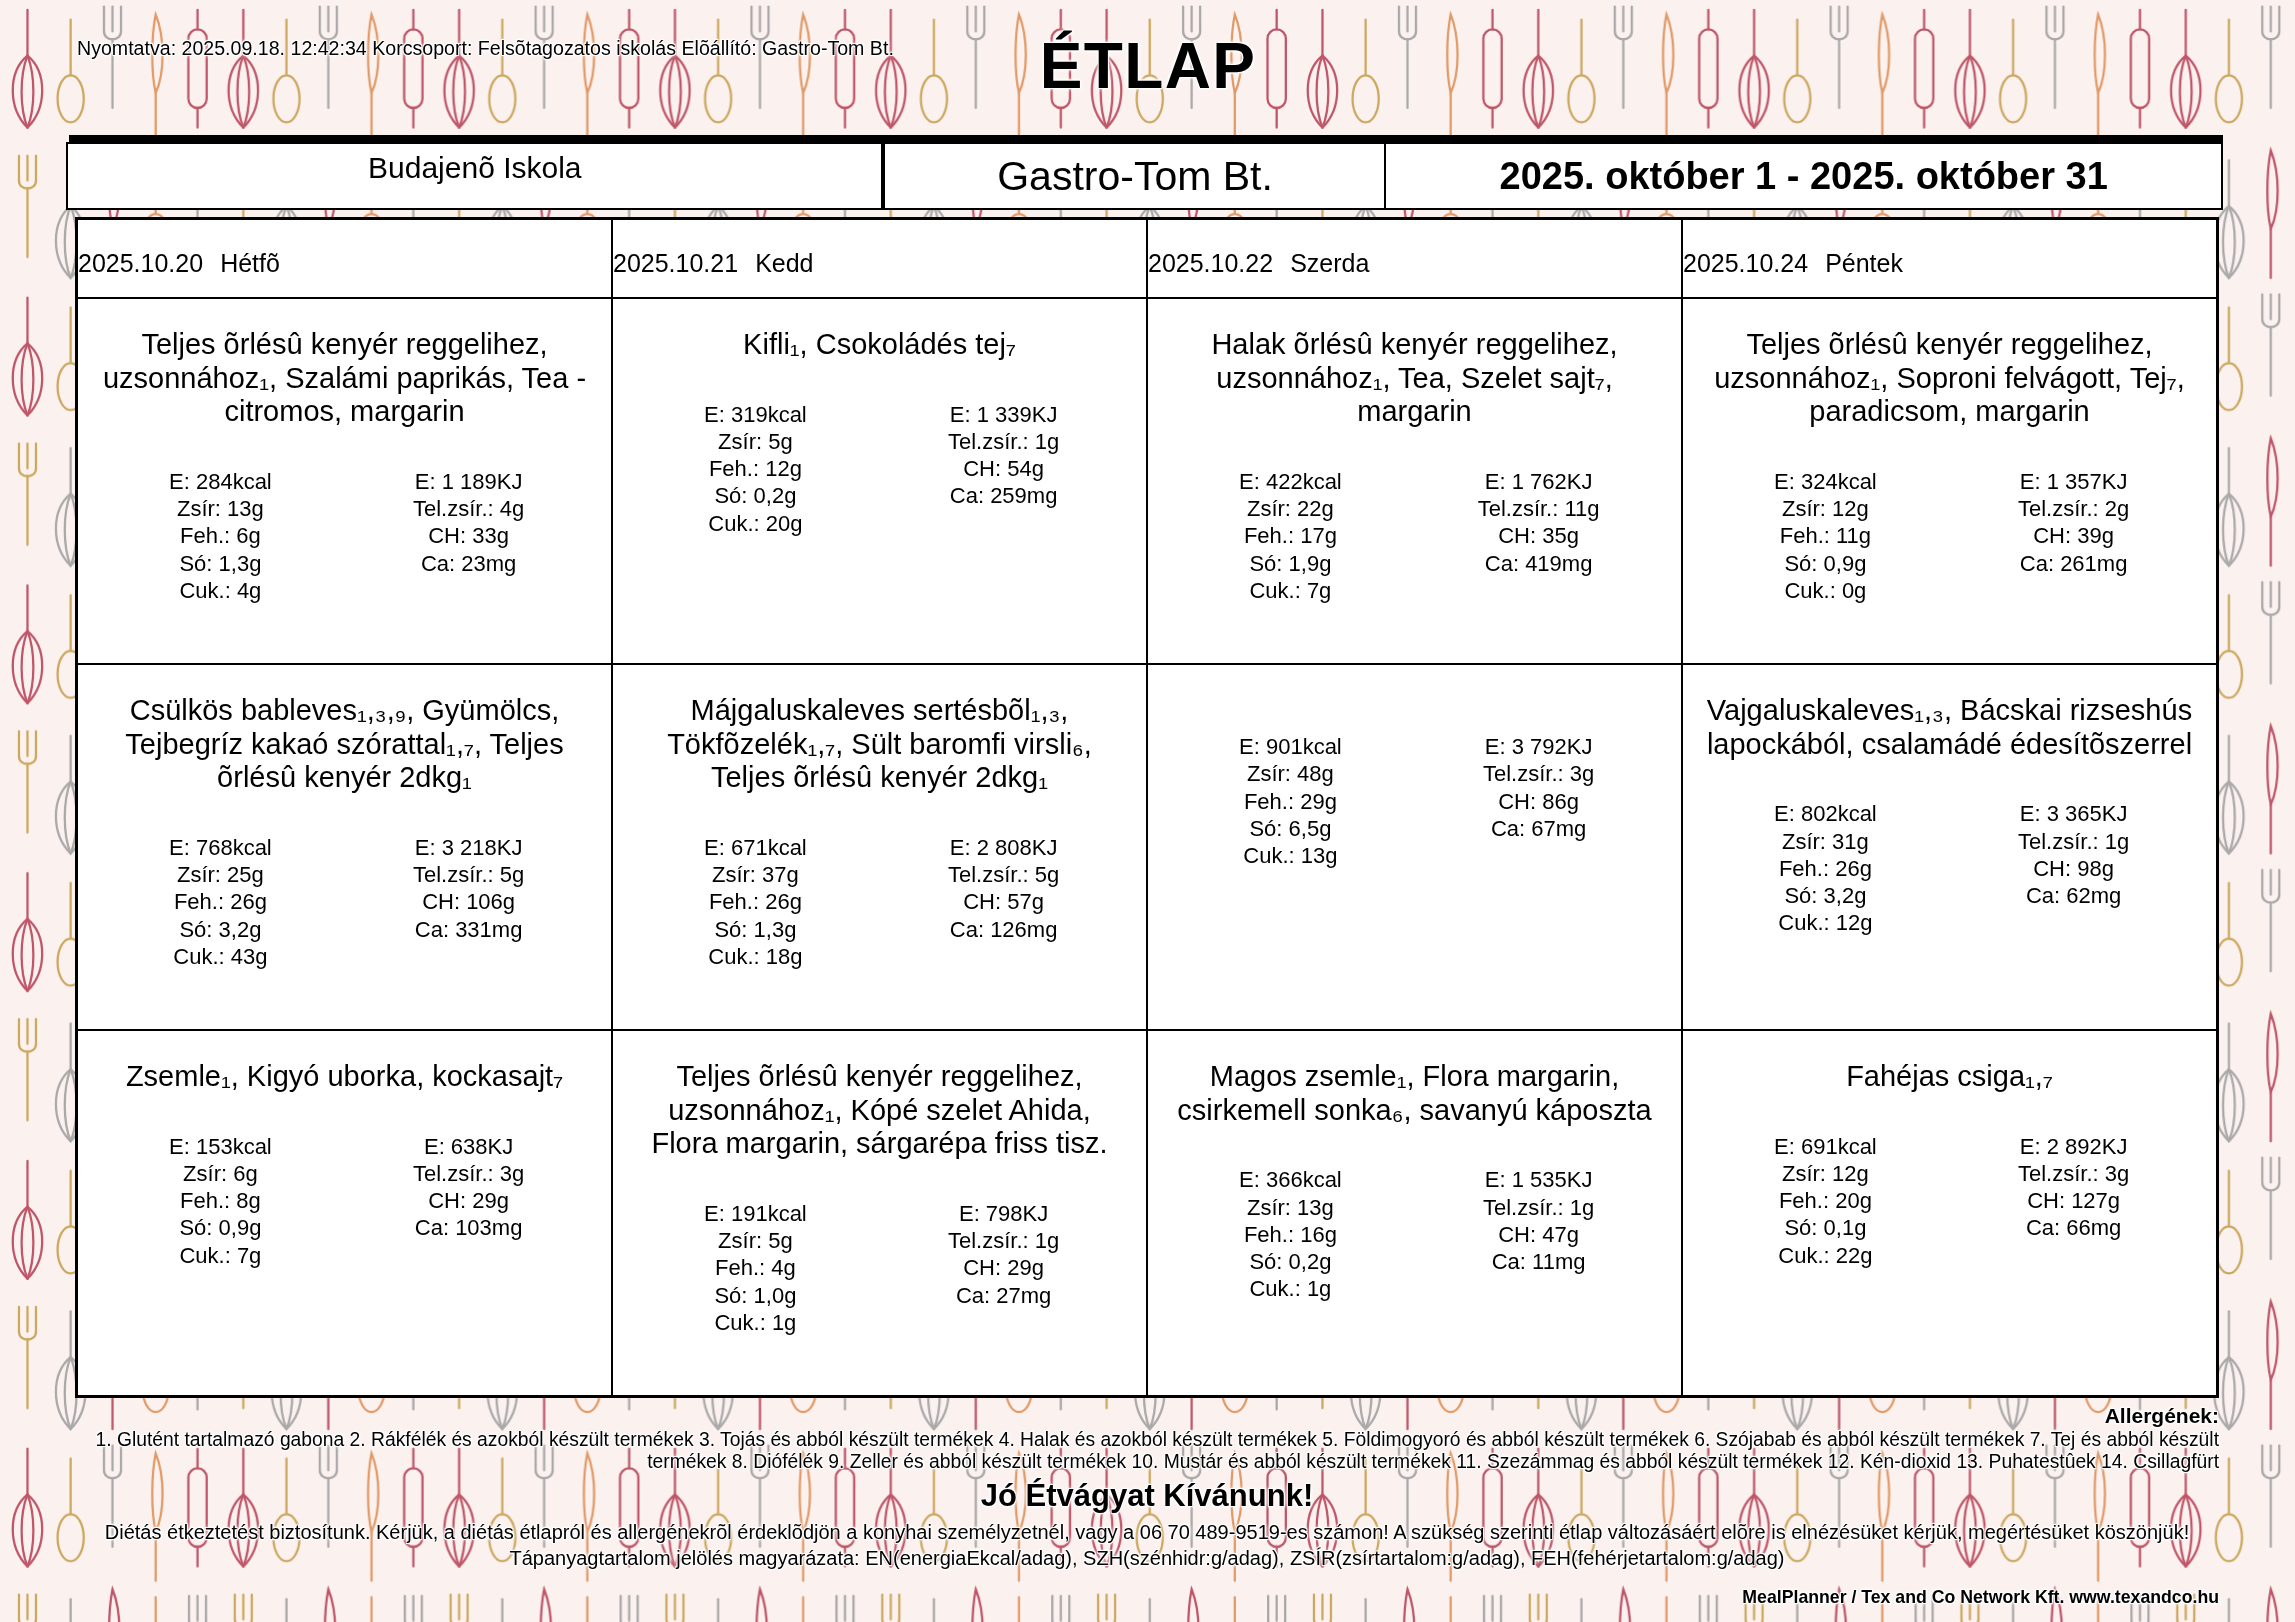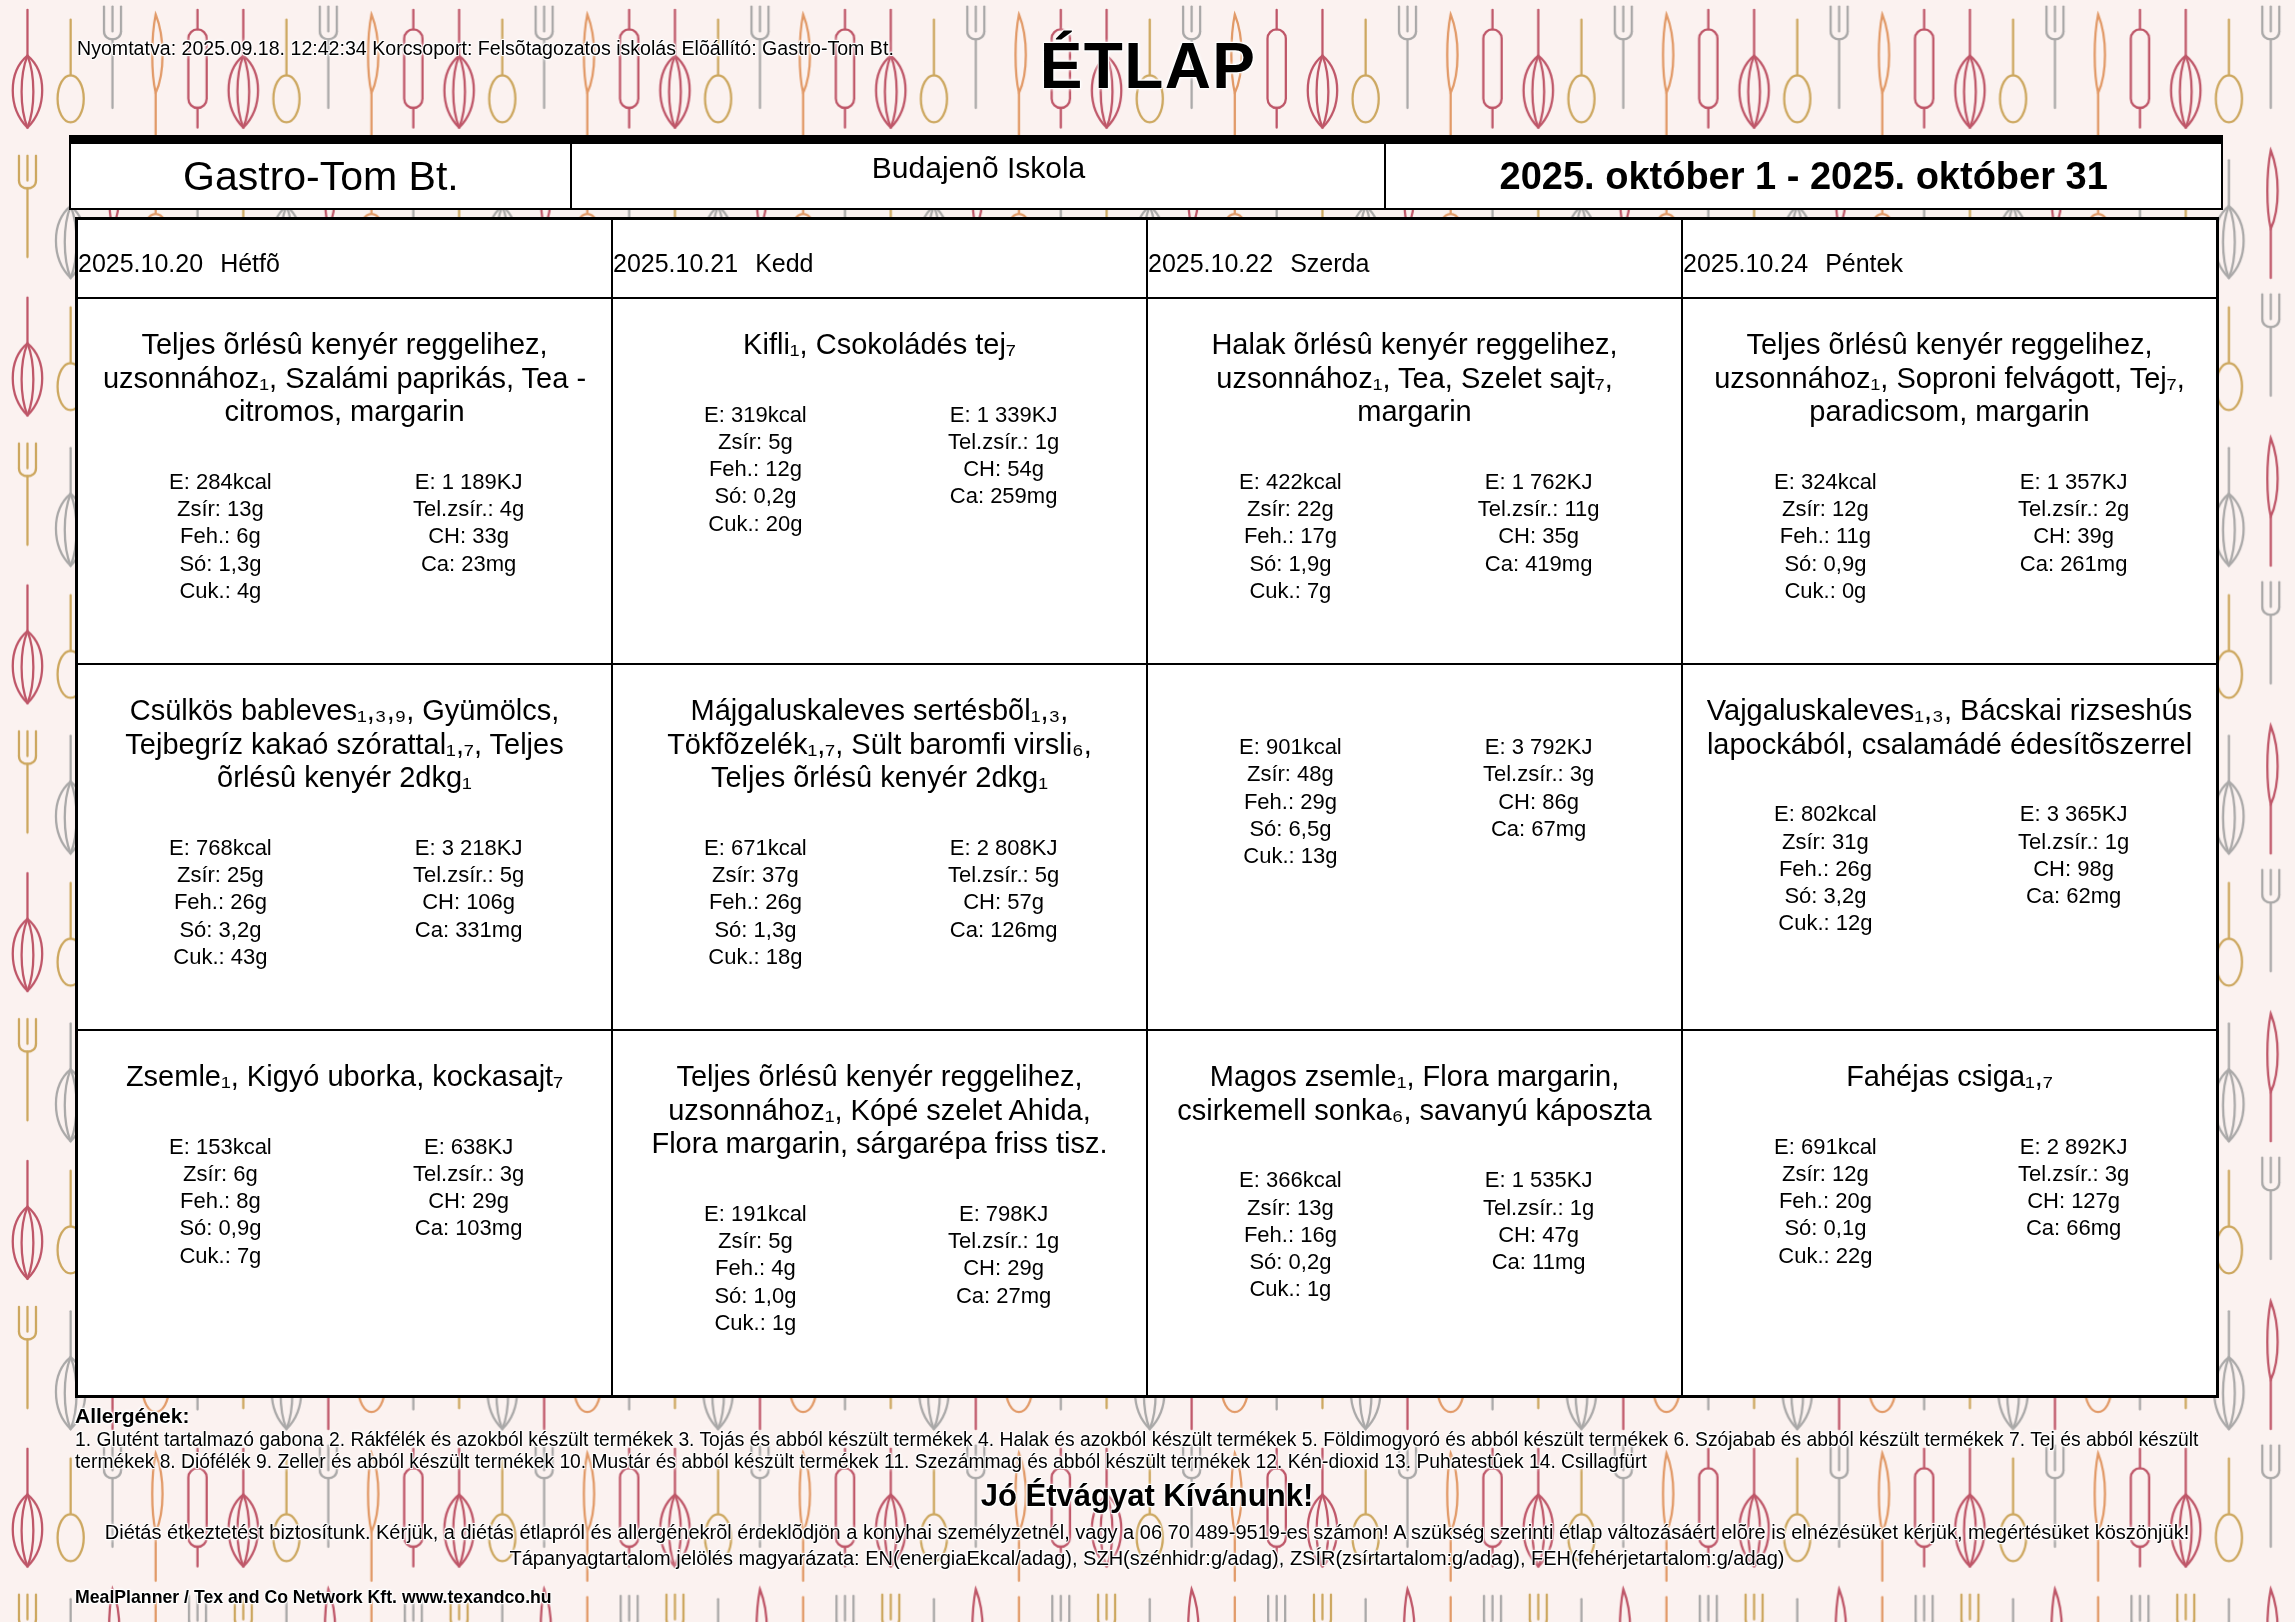--- a/index.html
+++ b/index.html
@@ -10,21 +10,21 @@
     color:#000;
   }
   
   .bgsvg{position:absolute;inset:0;}
   .pat use{fill:none;stroke-width:3.5;stroke-linecap:round;opacity:.85;}
   .stc{stroke:var(--crimson,#b43a50);}
   .sto{stroke:var(--orange,#dd8a4e);}
   .stg{stroke:var(--gold,#c49a45);}
   .sty{stroke:var(--gray,#9b9b9b);}
   
-  .halo{text-shadow:0 0 4.6px #fff,0 0 4.6px #fff,0.7px 0.7px 0 #fff,-0.7px -0.7px 0 #fff,0.7px -0.7px 0 #fff,-0.7px 0.7px 0 #fff;}
+  .halo{text-shadow:0 0 4.6px #fff,0 0 4.6px #fff,0.7px 0.7px 0 #fff,-0.7px -0.7px 0 #fff,0.7px -0.7px 0 #fff,-0.7px 0.7px 0 #fff;text-align:right;}
   
   .print-info{position:absolute;left:77px;top:37px;font-size:19.6px;white-space:nowrap;}
   .page-title{position:absolute;left:75px;width:2146px;top:29px;text-align:center;
     font-size:64px;font-weight:700;letter-spacing:1.3px;}
   
   .band{position:absolute;left:69px;top:135px;width:2154px;border-top:7.2px solid #000;display:flex;}
   .band .hbox{background:#fff;border:2.6px solid #000;height:68px;display:flex;
     align-items:center;justify-content:center;box-sizing:border-box;}
   .hbox.provider{width:507px;font-size:41px;}
   .hbox.school{width:822px;margin-left:-2.6px;font-size:30px;align-items:flex-start;padding-top:6.5px;}
@@ -99,25 +99,25 @@
     </pattern>
   </defs>
   <rect x="0" y="0" width="3509" height="2480" fill="url(#utpat)"></rect>
 </svg>
 
 <div class="print-info halo">Nyomtatva: 2025.09.18. 12:42:34 Korcsoport: Felsõtagozatos iskolás Elõállító: Gastro-Tom Bt.</div>
 
 <div class="page-title halo">ÉTLAP</div>
 
 <div class="band">
+  <div class="hbox school">
+    <span>Budajenõ Iskola</span>
+  </div>
   <div class="hbox provider">
     <span>Gastro-Tom Bt.</span>
-  </div>
-  <div class="hbox school">
-    <span>Budajenõ Iskola</span>
   </div>
   <div class="hbox period">
     <span>2025. október 1 - 2025. október 31</span>
   </div>
 </div>
 
 <div class="mtable">
 
   <div class="thead">
     <div class="day">

